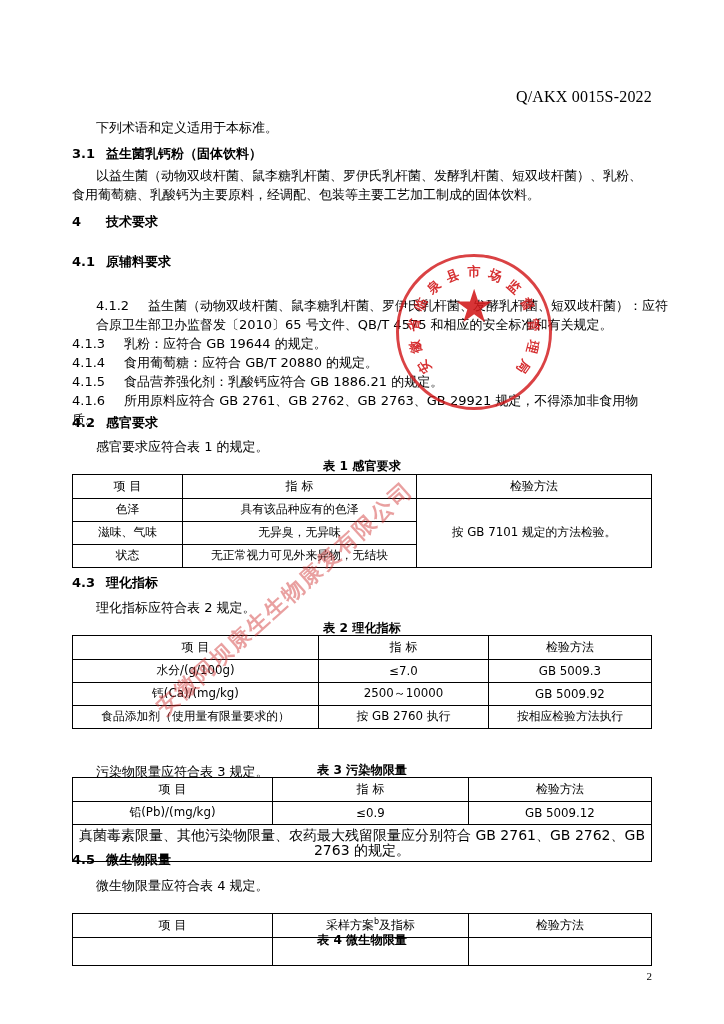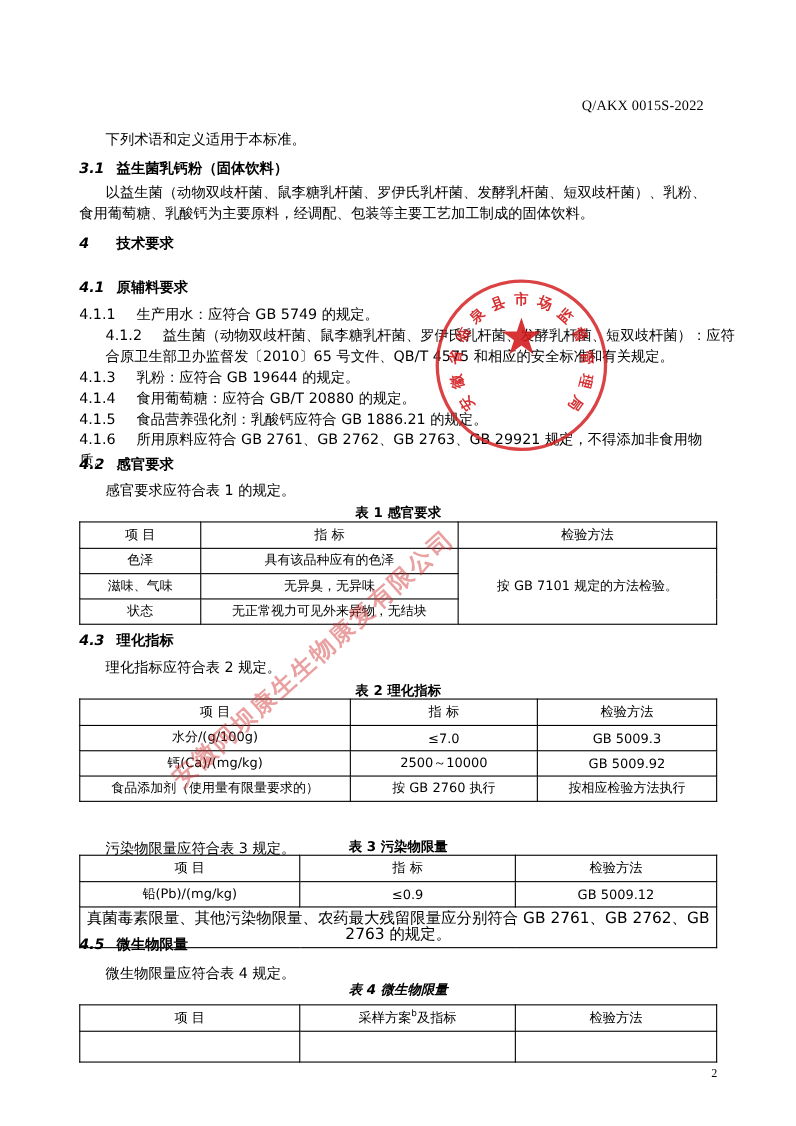--- a/index.html
+++ b/index.html
@@ -21,22 +21,22 @@
   .content {
     position: absolute;
     left: 72px;
     top: 0;
     width: 580px;
     height: 1024px;
   }
   .header {
     position: absolute;
     top: 88px;
-    right: 12px;
-    font-size: 13px;
+    right: 0;
+    font-size: 16px;
     letter-spacing: 0.2px;
     font-family: "Liberation Serif", serif;
   }
   .footer {
     position: absolute;
     bottom: 42px;
     right: 0;
     font-size: 11px;
     font-family: "Liberation Serif", serif;
   }
@@ -50,21 +50,20 @@
   }
   .indent {
     text-indent: 24px;
   }
   .sec-head {
     font-weight: bold;
   }
   .sec-num {
     display: inline-block;
     min-width: 34px;
-    font-style: italic;
   }
   .sec-num-wide {
     display: inline-block;
     min-width: 52px;
   }
   .tbl-caption {
     position: absolute;
     left: 0;
     width: 580px;
     text-align: center;
@@ -187,23 +186,20 @@
     <div class="body-text indent" style="top:166px;">以益生菌（动物双歧杆菌、鼠李糖乳杆菌、罗伊氏乳杆菌、发酵乳杆菌、短双歧杆菌）、乳粉、食用葡萄糖、乳酸钙为主要原料，经调配、包装等主要工艺加工制成的固体饮料。</div>
 
     <div class="body-text sec-head" style="top:212px;">
       <span class="sec-num">4</span><span>技术要求</span>
     </div>
 
     <div class="body-text sec-head" style="top:252px;">
       <span class="sec-num">4.1</span><span>原辅料要求</span>
     </div>
 
-    <div class="body-text" style="top:277px;">
-      <span class="sec-num-wide">4.1.1</span><span>生产用水：应符合 GB 5749 的规定。</span>
-    </div>
 
     <div class="body-text" style="top:296px;margin-left:24px;">
       <span class="sec-num-wide">4.1.2</span><span>益生菌（动物双歧杆菌、鼠李糖乳杆菌、罗伊氏乳杆菌、发酵乳杆菌、短双歧杆菌）：应符合原卫生部卫办监督发〔2010〕65 号文件、QB/T 4575 和相应的安全标准和有关规定。</span>
     </div>
 
     <div class="body-text" style="top:334px;">
       <span class="sec-num-wide">4.1.3</span><span>乳粉：应符合 GB 19644 的规定。</span>
     </div>
 
     <div class="body-text" style="top:353px;">
@@ -304,21 +300,21 @@
       </tr>
     </tbody>
       </table>
 
     <div class="body-text sec-head" style="top:850px;">
       <span class="sec-num">4.5</span><span>微生物限量</span>
     </div>
 
     <div class="body-text indent" style="top:876px;">微生物限量应符合表 4 规定。</div>
 
-    <div class="tbl-caption" style="top:892px;font-style:italic;">表 4   微生物限量</div>
+    <div class="tbl-caption" style="top:932px;">表 4   微生物限量</div>
 
     <table class="doc" style="top:913px;">
       <tbody>
           <tr>
         <th style="width:200px;">项   目</th>
         <th style="width:196px;"><span>采样方案</span><span class="sup">b</span><span>及指标</span></th>
         <th>检验方法</th>
       </tr>
       <tr>
         <td style="height:28px;"></td>

